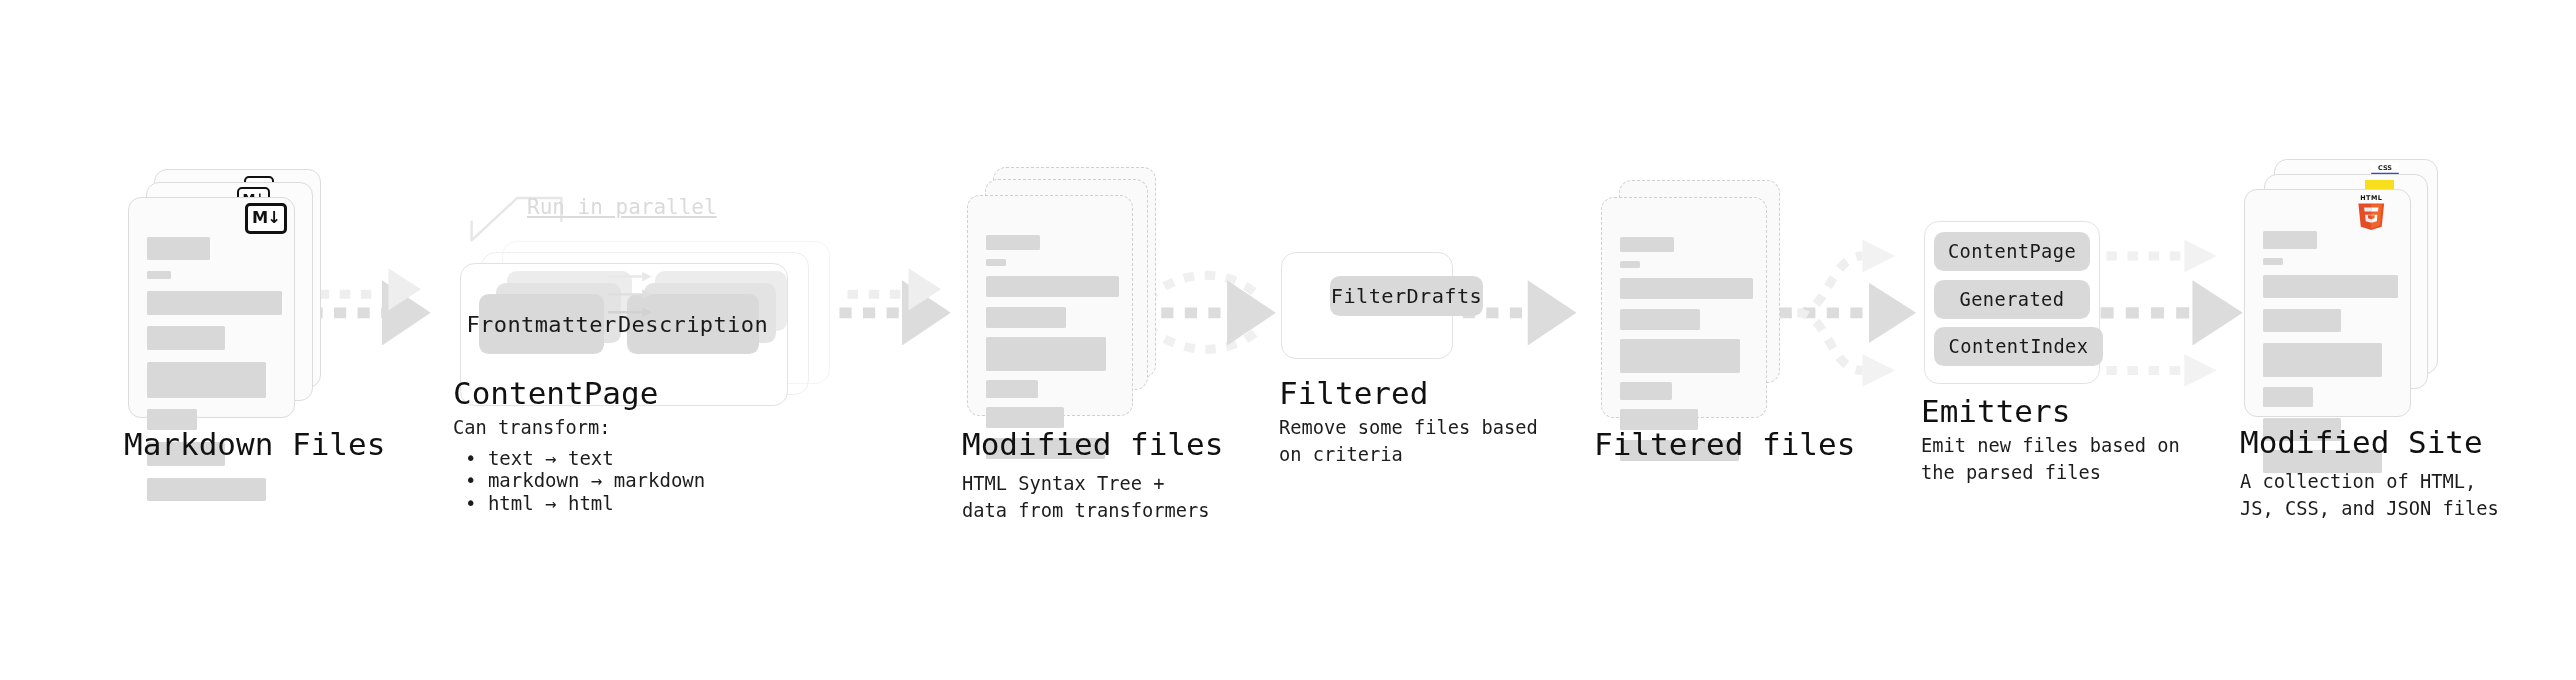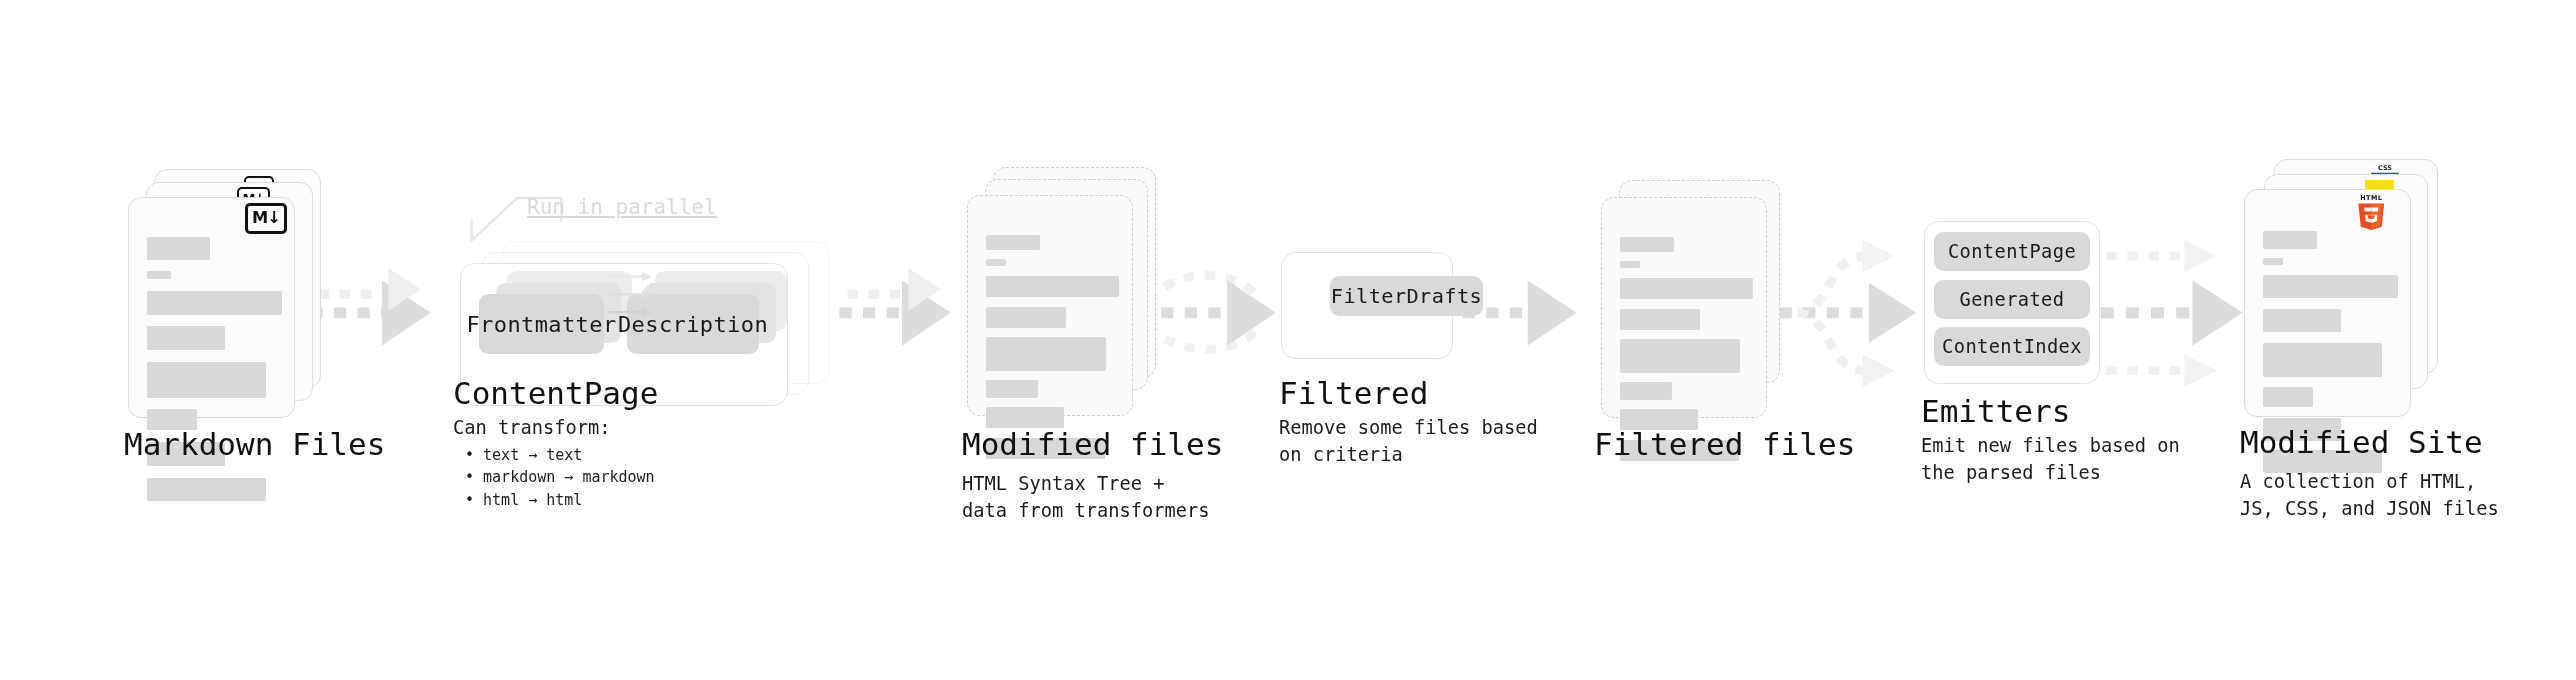--- a/index.html
+++ b/index.html
@@ -78,21 +78,21 @@
   }
   .sub{
     position:absolute;
     font-size:18.7px;color:#1c1c1c;line-height:1.45;
     white-space:pre;
   }
   .ghostlabel{
     position:absolute;
     font-size:21px;color:#dadada;white-space:nowrap;
   }
-  .bullets{position:absolute;font-size:15px;color:#1c1c1c;line-height:1.55;white-space:pre;}
+  .bullets{position:absolute;font-size:19px;color:#1c1c1c;line-height:1.55;white-space:pre;}
 
   svg{display:block;overflow:visible;}
   .arrowlayer{position:absolute;left:0;top:0;width:2576px;height:681px;pointer-events:none;}
 </style>
 </head>
 <body>
 
 <div class="stage">
 
   <svg class="arrowlayer" viewBox="0 0 3170 838">
@@ -254,21 +254,21 @@
       <div class="bar" style="left:18px;top:242px;width:119px;height:21px;"></div>
     </div>
 
     <div class="title" style="left:1594px;top:426px;">Filtered files</div>
   </div>
 
   <div class="node">
     <div class="frame" style="left:1924px;top:221px;width:176px;height:163px;"></div>
     <div class="pill" style="left:1934px;top:232px;width:156px;height:39px;font-size:18.7px;">ContentPage</div>
     <div class="pill" style="left:1934px;top:280px;width:156px;height:39px;font-size:18.7px;">Generated</div>
-    <div class="pill" style="left:1934px;top:327px;width:156px;height:39px;font-size:18.7px;">ContentIndex</div>
+    <div class="pill" style="left:1934px;top:327px;width:169px;height:39px;font-size:18.7px;">ContentIndex</div>
 
     <div class="title" style="left:1921px;top:393px;">Emitters</div>
     <div class="sub" style="left:1921px;top:432px;">Emit new files based on
 the parsed files</div>
   </div>
 
   <div class="node">
 
     <div class="doccard ghost" style="left:2274px;top:159px;width:164px;height:215px;"></div>
     <svg class="css-badge" style="left:2371px;top:163px;" viewBox="0 0 34 16">

